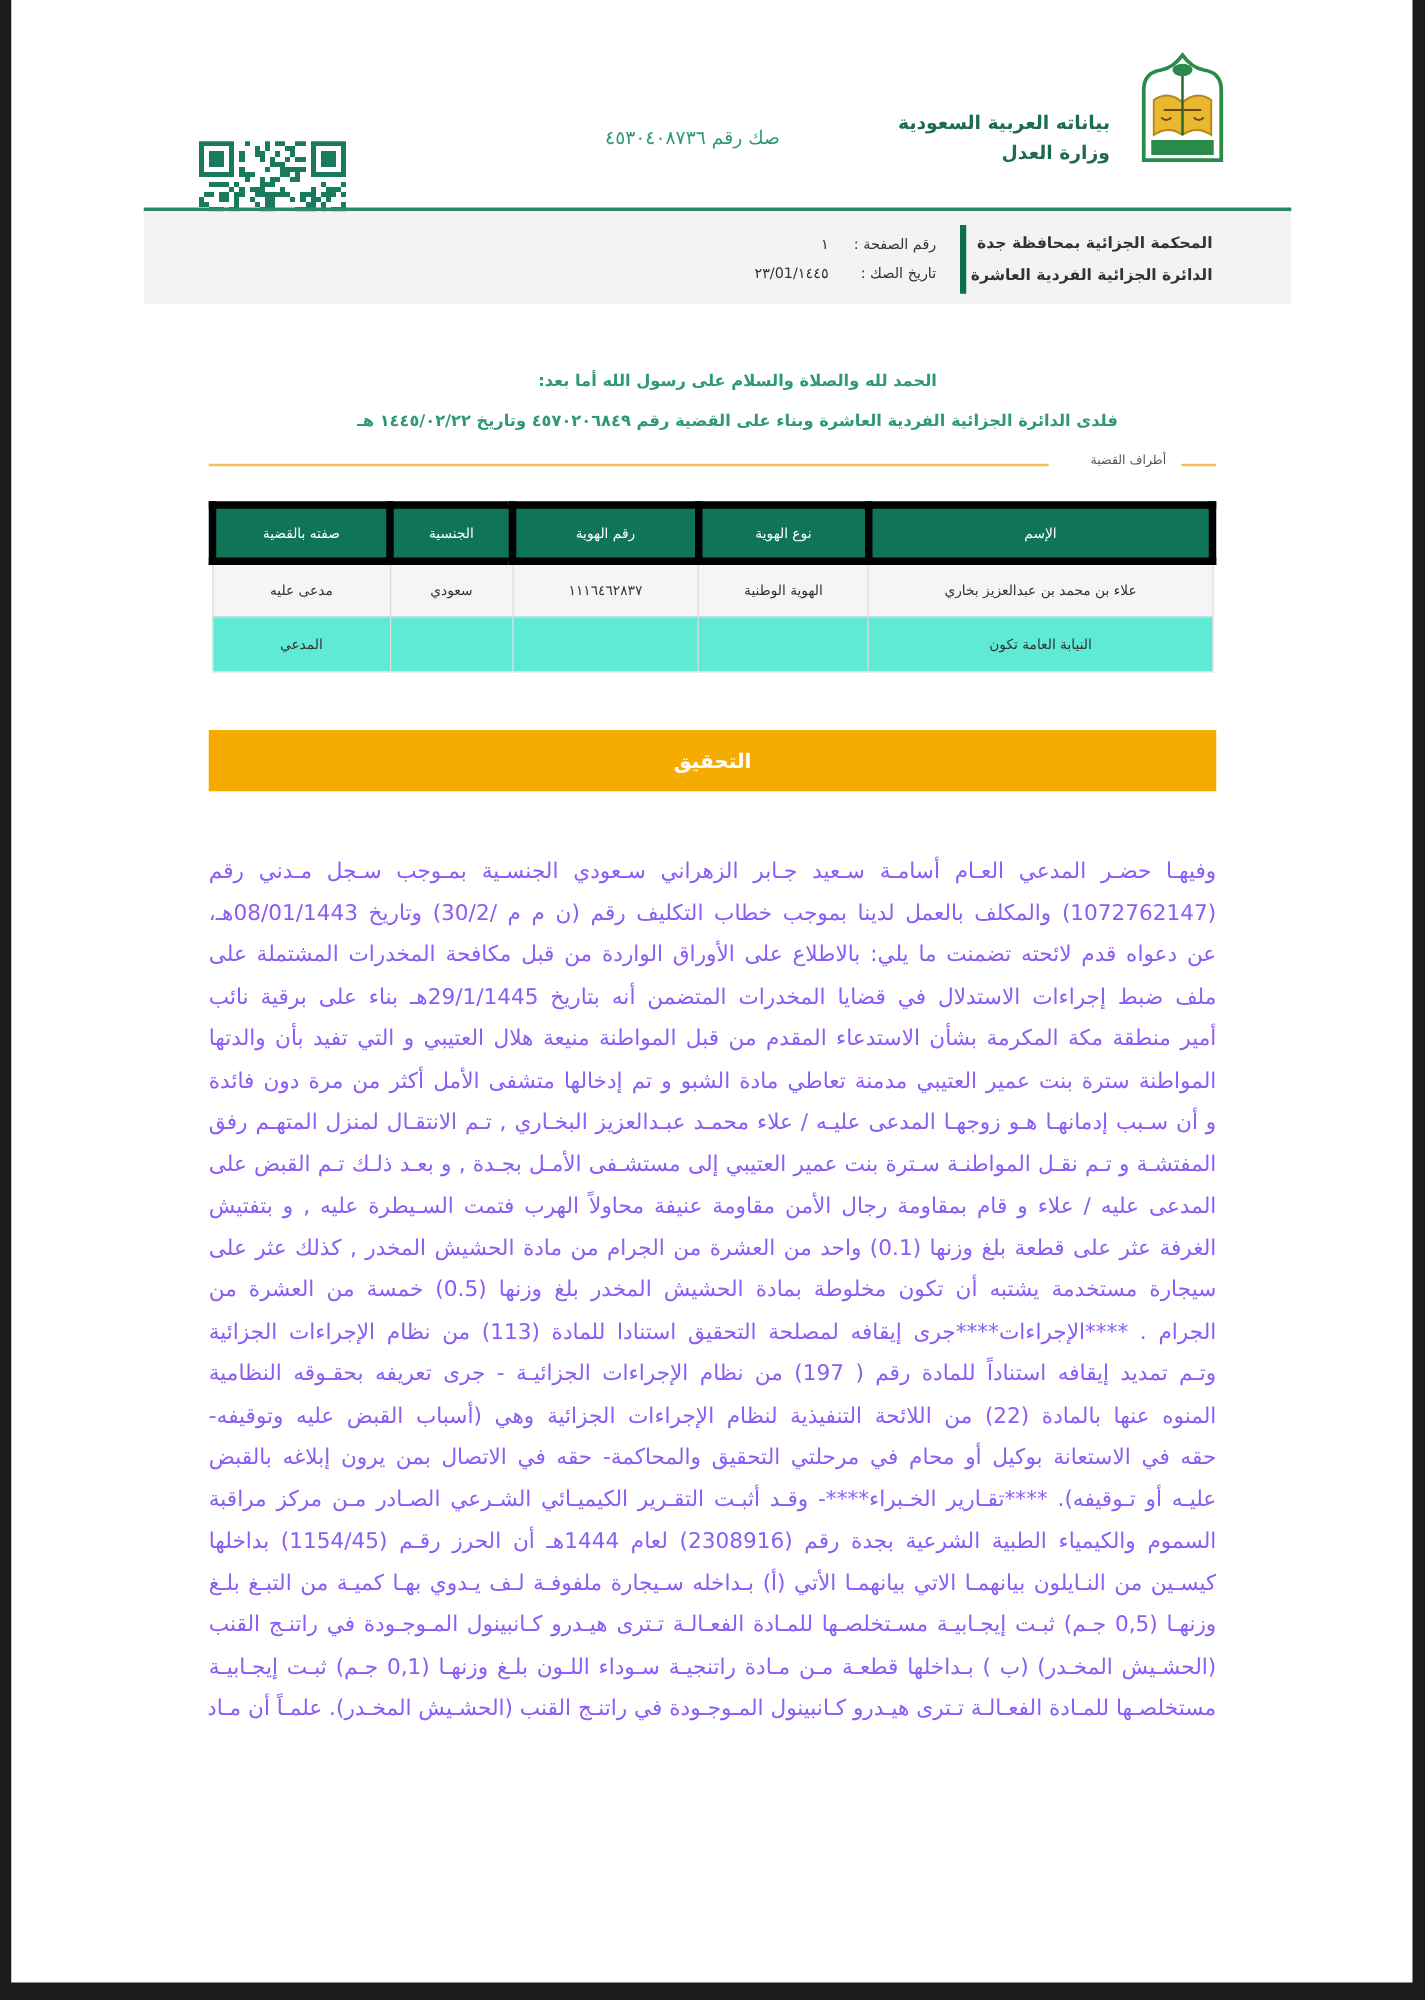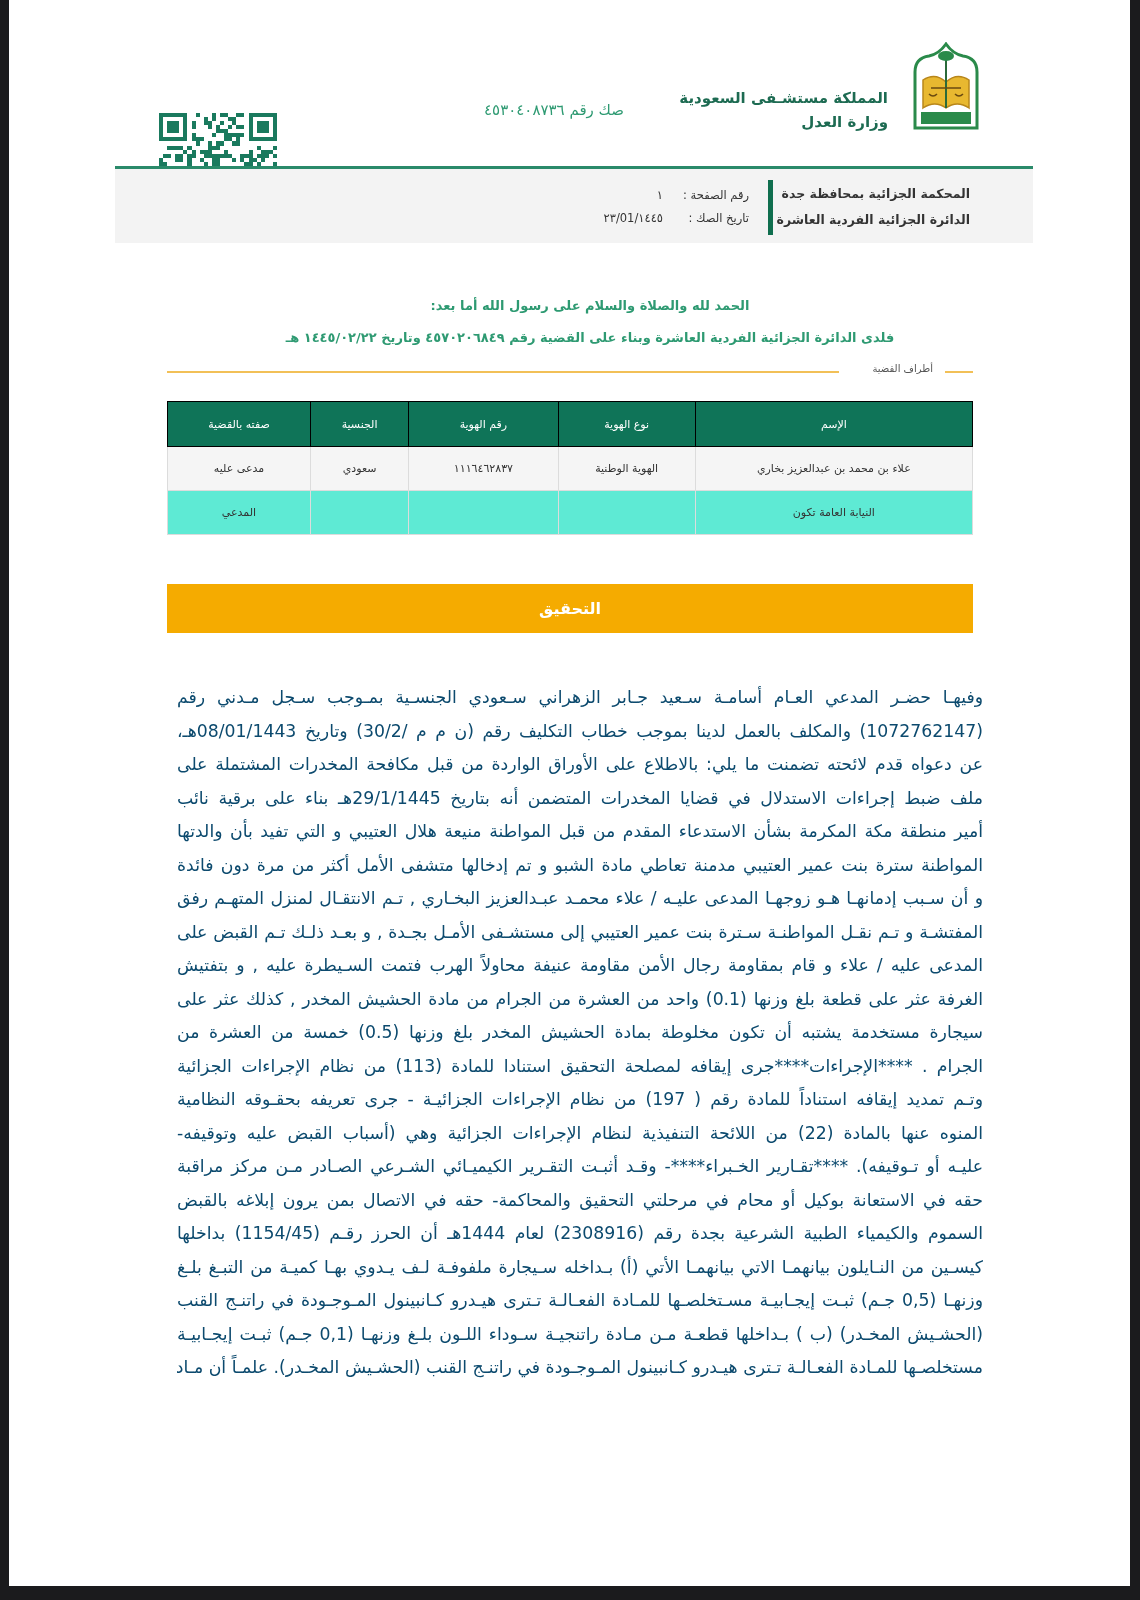--- a/index.html
+++ b/index.html
@@ -131,21 +131,21 @@
       border-collapse: collapse;
       font-size: 11px;
       color: #333;
       direction: rtl;
     }
     .parties-table th {
       background: #0f7458;
       color: #ffffff;
       font-weight: normal;
       height: 45px;
-      border: 1px solid #000000;
+      border: 6px solid #000000;
       text-align: center;
     }
     .parties-table td {
       height: 44px;
       border: 1px solid #dcdcdc;
       text-align: center;
     }
     .parties-table tbody tr:nth-child(1) td { background: #f5f5f5; }
     .parties-table tbody tr:nth-child(2) td { background: #5eead4; margin-top: 24px; }
     .col-name { width: 284px; }
@@ -163,28 +163,28 @@
       color: #ffffff;
       font-weight: bold;
       font-size: 16px;
       text-align: center;
       line-height: 49px;
     }
 
     
     .body-text {
       position: absolute;
-      left: 168px; top: 681px;
+      left: 158px; top: 681px;
       width: 806px;
       direction: rtl;
       text-align: justify;
       text-align-last: justify;
       font-size: 17.3px;
       line-height: 33.5px;
-      color: #0c4a6e;
+      color: #8b5cf6;
       font-family: "DejaVu Sans", sans-serif;
     }
     .body-line {
       display: block;
       white-space: nowrap;
       overflow: hidden;
       text-align: justify;
       text-align-last: justify;
       height: 33.5px;
     }
@@ -199,21 +199,21 @@
     <rect x="10" y="70" width="50" height="12" fill="#2a8a4a"></rect>
     <path d="M12 38 Q24 30 35 40 Q46 30 58 38 V66 Q46 58 35 66 Q24 58 12 66 Z" fill="#e8b830" stroke="#b8861a" stroke-width="1.5"></path>
     <line x1="35" y1="14" x2="35" y2="66" stroke="#2a6a3a" stroke-width="2"></line>
     <ellipse cx="35" cy="14" rx="8" ry="5" fill="#2a8a4a"></ellipse>
     <line x1="20" y1="46" x2="50" y2="46" stroke="#6a4a10" stroke-width="1.5"></line>
     <path d="M18 52 Q22 56 26 52" fill="none" stroke="#6a4a10" stroke-width="1.5"></path>
     <path d="M44 52 Q48 56 52 52" fill="none" stroke="#6a4a10" stroke-width="1.5"></path>
   </svg>
 
   <div class="kingdom">
-    <div>المملكة مستشـفى السعودية</div>
+    <div>بياناته العربية السعودية</div>
     <div class="sub">وزارة العدل</div>
   </div>
 
   <div class="deed-number">صك رقم ٤٥٣٠٤٠٨٧٣٦</div>
 
   <svg class="qr" viewBox="0 0 29 29" shape-rendering="crispEdges">
     <g fill="#1a7a5e" id="qrg">
         <rect x="9" y="0" width="1" height="1"></rect>
         <rect x="13" y="0" width="1" height="1"></rect>
         <rect x="15" y="0" width="1" height="1"></rect>
@@ -579,21 +579,21 @@
       <span class="body-line">أمير منطقة مكة المكرمة بشأن الاستدعاء المقدم من قبل المواطنة منيعة هلال العتيبي و التي تفيد بأن والدتها</span>
       <span class="body-line">المواطنة سترة بنت عمير العتيبي مدمنة تعاطي مادة الشبو و تم إدخالها متشفى الأمل أكثر من مرة دون فائدة</span>
       <span class="body-line">و أن سـبب إدمانهـا هـو زوجهـا المدعى عليـه / علاء محمـد عبـدالعزيز البخـاري , تـم الانتقـال لمنزل المتهـم رفق</span>
       <span class="body-line">المفتشـة و تـم نقـل المواطنـة سـترة بنت عمير العتيبي إلى مستشـفى الأمـل بجـدة , و بعـد ذلـك تـم القبض على</span>
       <span class="body-line">المدعى عليه / علاء و قام بمقاومة رجال الأمن مقاومة عنيفة محاولاً الهرب فتمت السـيطرة عليه , و بتفتيش</span>
       <span class="body-line">الغرفة عثر على قطعة بلغ وزنها (0.1) واحد من العشرة من الجرام من مادة الحشيش المخدر , كذلك عثر على</span>
       <span class="body-line">سيجارة مستخدمة يشتبه أن تكون مخلوطة بمادة الحشيش المخدر بلغ وزنها (0.5) خمسة من العشرة من</span>
       <span class="body-line">الجرام . ****الإجراءات****جرى إيقافه لمصلحة التحقيق استنادا للمادة (113) من نظام الإجراءات الجزائية</span>
       <span class="body-line">وتـم تمديد إيقافه استناداً للمادة رقم ( 197) من نظام الإجراءات الجزائيـة - جرى تعريفه بحقـوقه النظامية</span>
       <span class="body-line">المنوه عنها بالمادة (22) من اللائحة التنفيذية لنظام الإجراءات الجزائية وهي (أسباب القبض عليه وتوقيفه-</span>
+      <span class="body-line">حقه في الاستعانة بوكيل أو محام في مرحلتي التحقيق والمحاكمة- حقه في الاتصال بمن يرون إبلاغه بالقبض</span>
       <span class="body-line">عليـه أو تـوقيفه). ****تقـارير الخـبراء****- وقـد أثبـت التقـرير الكيميـائي الشـرعي الصـادر مـن مركز مراقبة</span>
-      <span class="body-line">حقه في الاستعانة بوكيل أو محام في مرحلتي التحقيق والمحاكمة- حقه في الاتصال بمن يرون إبلاغه بالقبض</span>
       <span class="body-line">السموم والكيمياء الطبية الشرعية بجدة رقم (2308916) لعام 1444هـ أن الحرز رقـم (1154/45) بداخلها</span>
       <span class="body-line">كيسـين من النـايلون بيانهمـا الاتي بيانهمـا الأتي (أ) بـداخله سـيجارة ملفوفـة لـف يـدوي بهـا كميـة من التبـغ بلـغ</span>
       <span class="body-line">وزنهـا (0,5 جـم) ثبـت إيجـابيـة مسـتخلصـها للمـادة الفعـالـة تـترى هيـدرو كـانبينول المـوجـودة في راتنـج القنب</span>
       <span class="body-line">(الحشـيش المخـدر) (ب ) بـداخلها قطعـة مـن مـادة راتنجيـة سـوداء اللـون بلـغ وزنهـا (0,1 جـم) ثبـت إيجـابيـة</span>
       <span class="body-line">مستخلصـها للمـادة الفعـالـة تـترى هيـدرو كـانبينول المـوجـودة في راتنـج القنب (الحشـيش المخـدر). علمـاً أن مـادة</span>
     </div>
 </div>
 
 </body></html>

